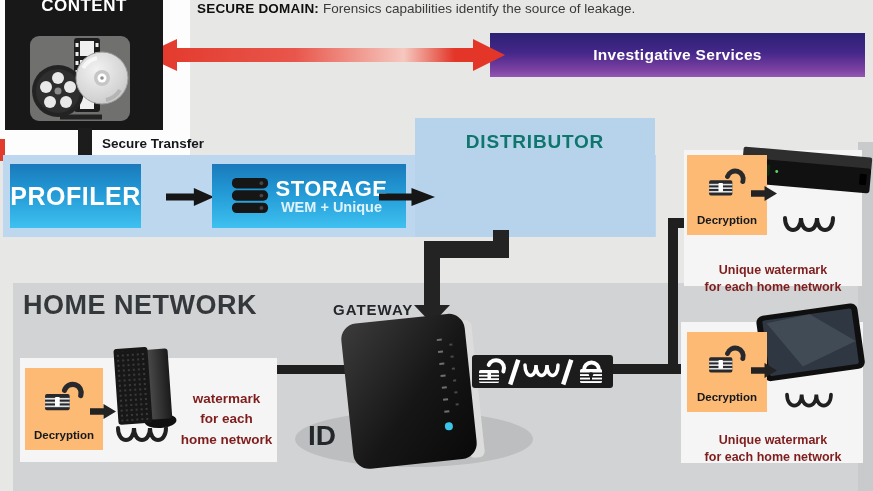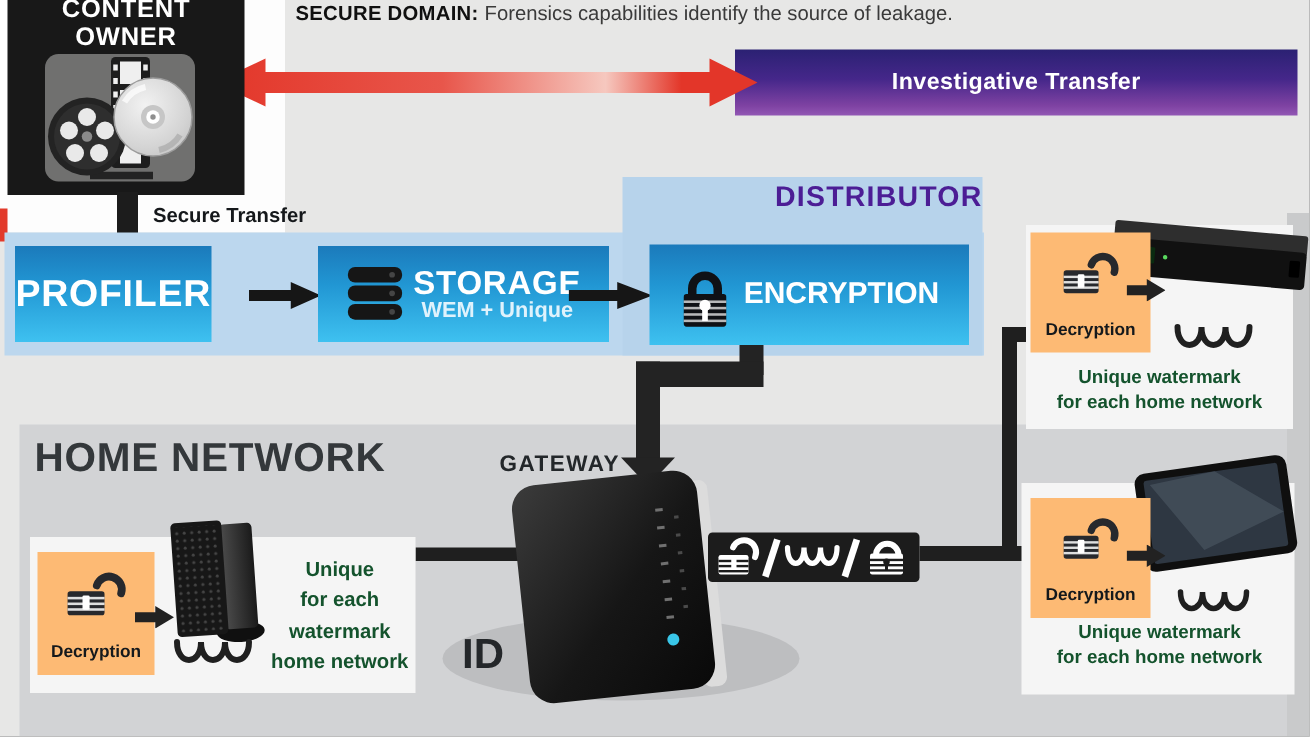--- a/index.html
+++ b/index.html
@@ -33,22 +33,22 @@
 
   
   .st-shaft{left:78px;top:128px;width:14px;height:34px;background:#1c1c1c;}
   .st-head{left:71px;top:160px;width:0;height:0;border-left:14px solid transparent;
            border-right:14px solid transparent;border-top:17px solid #1c1c1c;}
   .st-label{left:102px;top:136px;font-weight:bold;font-size:13.5px;color:#15181b;}
 
   
   .band{left:3px;top:155px;width:653px;height:82px;background:#bcd7ee;}
   .dist-panel{left:415px;top:118px;width:240px;height:119px;background:#b7d3eb;}
-  .dist-label{width:100%;text-align:right;margin-top:3px;font-weight:bold;font-size:19px;
-              color:#4c1d95;letter-spacing:.8px;}
+  .dist-label{width:100%;text-align:center;margin-top:13px;font-weight:bold;font-size:19px;
+              color:#0f766e;letter-spacing:.8px;}
   .blue-box{background:linear-gradient(180deg,#1b7abb 0%,#2196d3 40%,#3ec1f0 100%);
             display:flex;align-items:center;justify-content:center;color:#fff;font-weight:bold;}
   .profiler{left:10px;top:164px;width:131px;height:64px;font-size:25px;letter-spacing:.5px;}
   .storage{left:212px;top:164px;width:194px;height:64px;}
   .encryption{left:433px;top:163px;width:213px;height:67px;font-size:20px;}
   .storage .txt{text-align:center;line-height:1.05;}
   .storage .t1{font-size:22px;letter-spacing:.5px;}
   .storage .t2{font-size:14.5px;font-weight:bold;color:#dff2fc;}
   .h-arrow{background:#161616;clip-path:polygon(0 32%,58% 32%,58% 5%,100% 50%,58% 95%,58% 68%,0 68%);}
   .a1{left:166px;top:187px;width:48px;height:20px;}
@@ -76,21 +76,21 @@
   .sq-br{left:687px;top:332px;width:80px;height:80px;}
   .decr-label{position:absolute;bottom:9px;width:100%;text-align:center;font-weight:bold;
               font-size:11.5px;color:#15191c;}
   .decr-lock{position:absolute;left:50%;transform:translateX(-50%);top:10px;}
 
   .s-arrow{background:#222;clip-path:polygon(0 28%,52% 28%,52% 0,100% 50%,52% 100%,52% 72%,0 72%);}
   .sa1{left:90px;top:404px;width:26px;height:15px;}
   .sa2{left:751px;top:186px;width:26px;height:15px;}
   .sa3{left:751px;top:363px;width:26px;height:15px;}
 
-  .wm-note{font-weight:bold;color:#14532d;text-align:center;}
+  .wm-note{font-weight:bold;color:#7f1d1d;text-align:center;margin-top:19px;}
   .note-left{left:178px;top:370px;width:97px;font-size:13.5px;line-height:1.5;}
   .note-tr{left:688px;top:243px;width:170px;font-size:12.5px;line-height:1.35;}
   .note-br{left:688px;top:413px;width:170px;font-size:12.5px;line-height:1.35;}
   .wm-note span{display:block;}
 
   
   .ln{background:#1f1f1f;}
   .lnL{left:277px;top:365px;width:75px;height:9px;}
   .lnR{left:613px;top:364px;width:73px;height:10px;}
   .lnV{left:668px;top:218px;width:10px;height:156px;}
@@ -106,42 +106,41 @@
   <div class="abs white-strip"></div>
   <div class="abs right-strip"></div>
   <div class="abs home-panel"></div>
   <div class="abs red-sliver"></div>
 
   <div class="abs sd-text">
     <b>SECURE DOMAIN:</b><span>Forensics capabilities identify the source of leakage.</span>
   </div>
 
   <div class="abs purple-box">
-    <span>Investigative Transfer</span>
+    <span>Investigative Services</span>
   </div>
 
   <div class="abs red-arrow">
     <svg width="362" height="34" viewBox="0 0 362 34">
       <defs>
         <linearGradient id="redg" x1="0" y1="0" x2="1" y2="0">
           <stop offset="0" stop-color="#e33629"></stop>
             <stop offset="0.42" stop-color="#e8564b"></stop>
           <stop offset="0.72" stop-color="#f6c8bf"></stop>
             <stop offset="0.86" stop-color="#e33629"></stop>
           <stop offset="1" stop-color="#e33629"></stop>
         </linearGradient>
       </defs>
       <polygon points="0,17 34,1 34,10 330,10 330,1 362,17 330,33 330,24 34,24 34,33" fill="url(#redg)"></polygon>
     </svg>
   </div>
 
   <div class="abs co-box">
     <div class="co-title">
       <div>CONTENT</div>
-      <div>OWNER</div>
     </div>
   </div>
   <div class="abs co-icon">
     <svg width="100" height="85" viewBox="0 0 100 85">
       <defs>
         <radialGradient id="cdg" cx="0.4" cy="0.35" r="0.9">
           <stop offset="0" stop-color="#f2f2f2"></stop>
             <stop offset="0.6" stop-color="#d4d4d4"></stop>
           <stop offset="1" stop-color="#b9b9b9"></stop>
         </radialGradient>
@@ -225,35 +224,20 @@
       </g>
     </svg>
     <div class="txt">
       <div class="t1">STORAGE</div>
       <div class="t2">WEM + Unique</div>
     </div>
   </div>
 
   <div class="abs h-arrow a2"></div>
 
-  <div class="abs blue-box encryption">
-    <svg width="34" height="52" viewBox="0 0 36 54" style="margin-right:9px;">
-      <path d="M9,26 v-4 a9,9 0 0 1 18,0 v4" stroke="#0f1115" stroke-width="6" fill="none"></path>
-      <rect x="3" y="26" width="30" height="23" rx="2" fill="#0f1115"></rect>
-      <g fill="#ffffff" opacity="0.7">
-        <rect x="3" y="30.5" width="30" height="1.8"></rect>
-          <rect x="3" y="35" width="30" height="1.8"></rect>
-        <rect x="3" y="39.5" width="30" height="1.8"></rect>
-          <rect x="3" y="44" width="30" height="1.8"></rect>
-      </g>
-      <circle cx="18" cy="34" r="4" fill="#ffffff"></circle>
-      <rect x="16" y="36" width="4" height="9" fill="#ffffff"></rect>
-    </svg>
-    <span>ENCRYPTION</span>
-  </div>
 
   <div class="abs el-stub"></div>
   <div class="abs el-h"></div>
   <div class="abs el-v"></div>
   <div class="abs el-head"></div>
 
   <div class="abs hn-title">HOME NETWORK</div>
   <div class="abs gw-label">GATEWAY</div>
 
   <div class="abs ln lnL"></div>
@@ -298,23 +282,22 @@
       </g>
     </svg>
   </div>
 
   <div class="abs" style="left:115px;top:423px;">
     <svg width="54" height="24" viewBox="0 0 54 24">
       <path d="M3,5 C3,21 19,21 19,5 C19,21 35,21 35,5 C35,21 51,21 51,5" stroke="#202020" stroke-width="4" fill="none" stroke-linecap="round"></path>
     </svg>
   </div>
   <div class="abs wm-note note-left">
-    <span>Unique</span>
+    <span>watermark</span>
     <span>for each</span>
-    <span>watermark</span>
     <span>home network</span>
   </div>
 
   <div class="abs" style="left:292px;top:296px;">
     <svg width="250" height="176" viewBox="0 0 250 176">
       <defs>
         <linearGradient id="rtg" x1="0" y1="0" x2="1" y2="1">
           <stop offset="0" stop-color="#3c3c3c"></stop>
             <stop offset="0.55" stop-color="#161616"></stop>
           <stop offset="1" stop-color="#090909"></stop>

